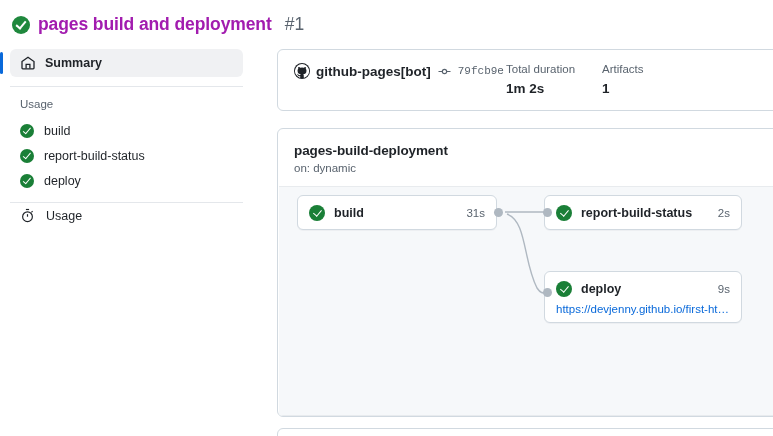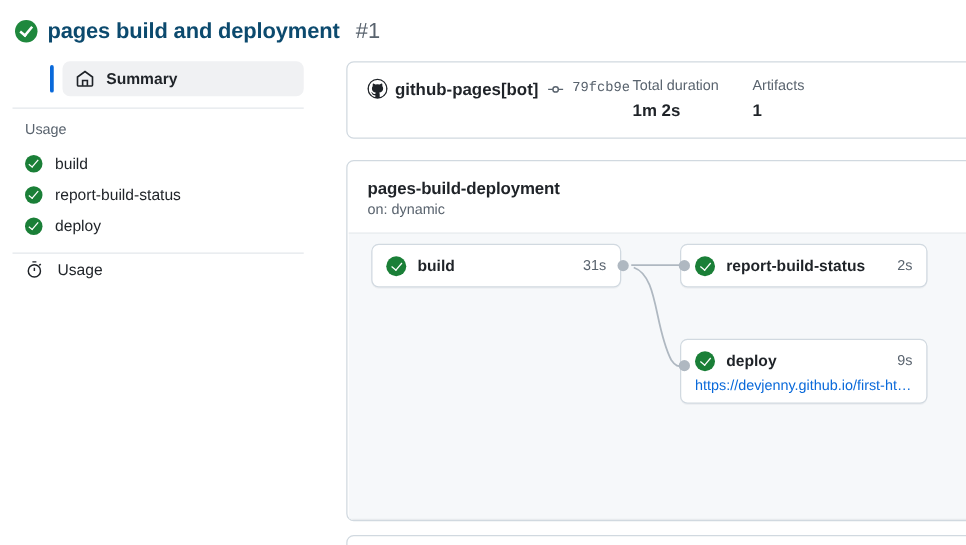--- a/index.html
+++ b/index.html
@@ -18,21 +18,21 @@
     display: flex;
     align-items: center;
     gap: 8px;
     padding: 9px 0 0 12px;
     height: 40px;
   }
   .run-title {
     font-size: 17.5px;
     font-weight: 700;
     letter-spacing: -0.1px;
-    color: #0c4a6e;
+    color: #a21caf;
   }
   .run-number {
     font-size: 17.5px;
     font-weight: 400;
     color: #59636e;
     margin-left: 5px;
   }
 
   
   .check-circle {
@@ -73,21 +73,20 @@
     display: flex;
     align-items: center;
     gap: 9px;
     height: 28px;
     padding: 0 0 0 10px;
     border-radius: 6px;
     font-size: 12.5px;
     color: #1f2328;
     position: relative;
     cursor: pointer;
-    margin-left: 40px;
   }
   .nav-item.selected {
     background: #f0f1f3;
     font-weight: 600;
   }
   .nav-item.selected::before {
     content: "";
     position: absolute;
     left: -10px;
     top: 3px;

